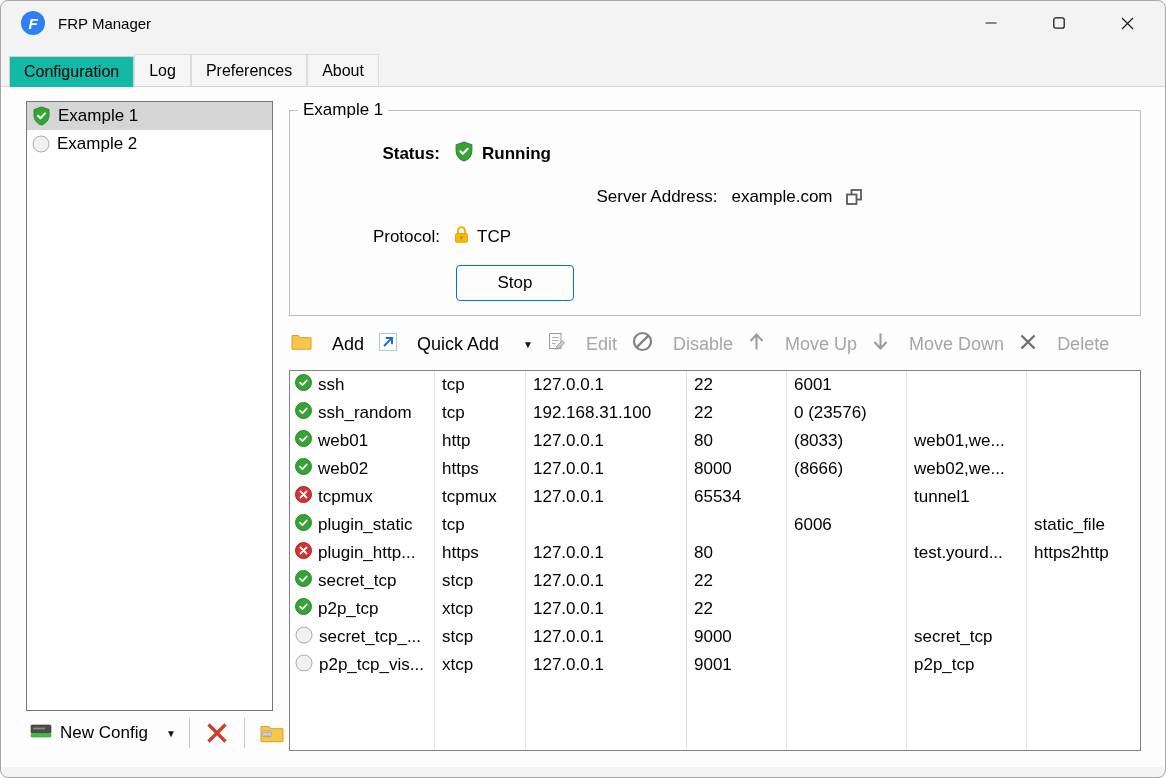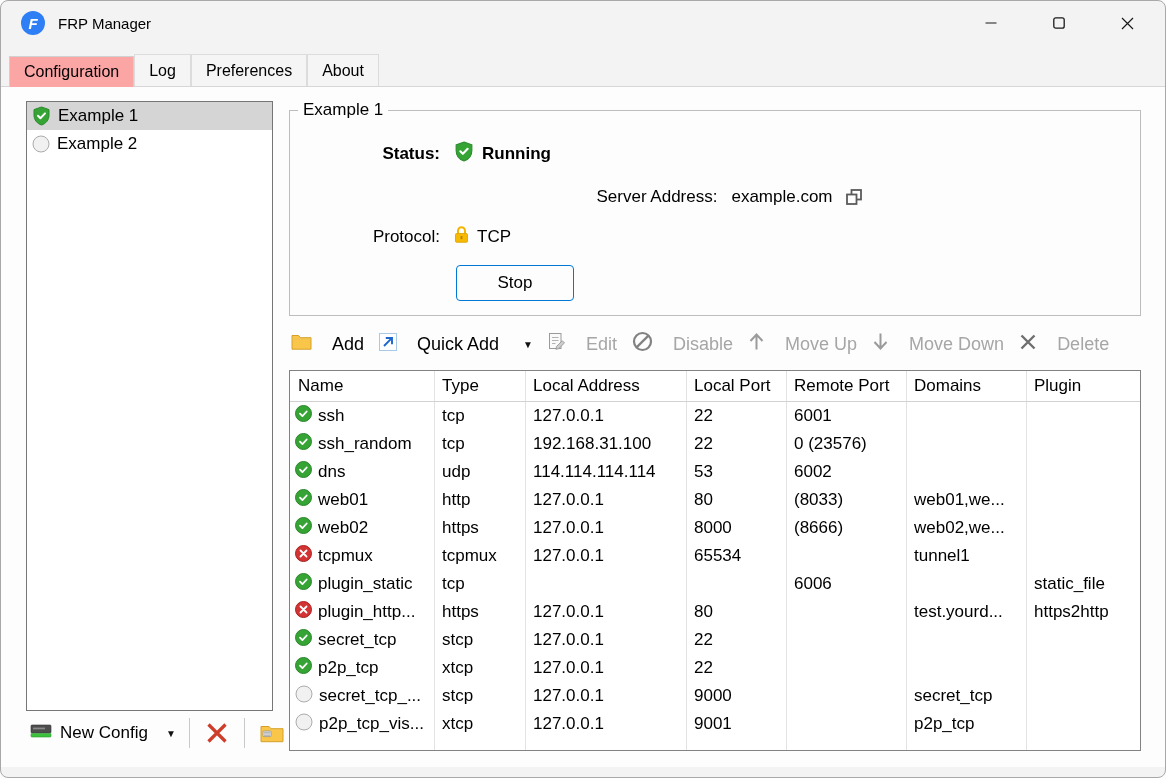--- a/index.html
+++ b/index.html
@@ -24,21 +24,21 @@
   .win-controls{ margin-left:auto; display:flex; height:44px; margin-right:4px; }
   .win-btn{ width:68px; height:44px; display:flex; align-items:center; justify-content:center; }
   
   .tabstrip{ position:relative; display:flex; align-items:flex-end; padding-left:8px; height:31px; margin-top:11px; }
   .tabstrip::after{ content:''; position:absolute; left:0; right:0; bottom:0; height:1px; background:#d6d6d6; z-index:1; }
   .tab{
     height:33px; padding:0 14px; display:flex; align-items:center;
     background:#f5f5f5; border:1px solid #dcdcdc; border-bottom:none;
     font-size:16px; position:relative; z-index:0;
   }
-  .tab.active{ height:31px; background:#fca5a5; border-color:#d0d0d0; z-index:2; }
+  .tab.active{ height:31px; background:#14b8a6; border-color:#d0d0d0; z-index:2; }
   
   .page{ position:absolute; left:0; top:86px; width:1166px; height:680px; background:#fdfdfd; }
   
   .listbox{
     position:absolute; left:25px; top:14px; width:247px; height:610px;
     background:#fff; border:1px solid #767676; overflow:hidden;
   }
   .list-item{ height:28px; display:flex; align-items:center; gap:7px; padding-left:5px; font-size:17px; }
   .list-item.selected{ background:#d5d5d5; }
   .list-item .ic{ display:flex; align-items:center; }
@@ -281,29 +281,20 @@
         <span class="ic">
           <svg width="18" height="18">
               <path d="M2.5 2.5 L15.5 15.5 M15.5 2.5 L2.5 15.5" stroke="#6f6f6f" stroke-width="2.4"></path>
             </svg>
         </span>
         <span>Delete</span>
       </button>
     </div>
 
     <div class="ptable" id="ptable">
-      <div class="thead" id="thead">
-          <div>Name</div>
-          <div>Type</div>
-          <div>Local Address</div>
-          <div>Local Port</div>
-          <div>Remote Port</div>
-          <div>Domains</div>
-          <div>Plugin</div>
-        </div>
       <div id="tbody">
           <div class="trow">
             <div class="name-cell">
               <span class="ic"><svg width="17" height="17">
                   <circle cx="8.5" cy="8.5" r="8" fill="#35a435" stroke="#2a872a"></circle>
                   <path d="M5 8.7 l2.4 2.4 4.3-4.6" fill="none" stroke="#fff" stroke-width="1.8" stroke-linecap="round" stroke-linejoin="round"></path>
                 </svg></span>
               <span>ssh</span>
             </div>
             <div>tcp</div>
@@ -318,35 +309,20 @@
               <span class="ic"><svg width="17" height="17">
                   <circle cx="8.5" cy="8.5" r="8" fill="#35a435" stroke="#2a872a"></circle>
                   <path d="M5 8.7 l2.4 2.4 4.3-4.6" fill="none" stroke="#fff" stroke-width="1.8" stroke-linecap="round" stroke-linejoin="round"></path>
                 </svg></span>
               <span>ssh_random</span>
             </div>
             <div>tcp</div>
             <div>192.168.31.100</div>
             <div>22</div>
             <div>0 (23576)</div>
-            <div></div>
-            <div></div>
-          </div>
-          <div class="trow">
-            <div class="name-cell">
-              <span class="ic"><svg width="17" height="17">
-                  <circle cx="8.5" cy="8.5" r="8" fill="#35a435" stroke="#2a872a"></circle>
-                  <path d="M5 8.7 l2.4 2.4 4.3-4.6" fill="none" stroke="#fff" stroke-width="1.8" stroke-linecap="round" stroke-linejoin="round"></path>
-                </svg></span>
-              <span>dns</span>
-            </div>
-            <div>udp</div>
-            <div>114.114.114.114</div>
-            <div>53</div>
-            <div>6002</div>
             <div></div>
             <div></div>
           </div>
           <div class="trow">
             <div class="name-cell">
               <span class="ic"><svg width="17" height="17">
                   <circle cx="8.5" cy="8.5" r="8" fill="#35a435" stroke="#2a872a"></circle>
                   <path d="M5 8.7 l2.4 2.4 4.3-4.6" fill="none" stroke="#fff" stroke-width="1.8" stroke-linecap="round" stroke-linejoin="round"></path>
                 </svg></span>
               <span>web01</span>

